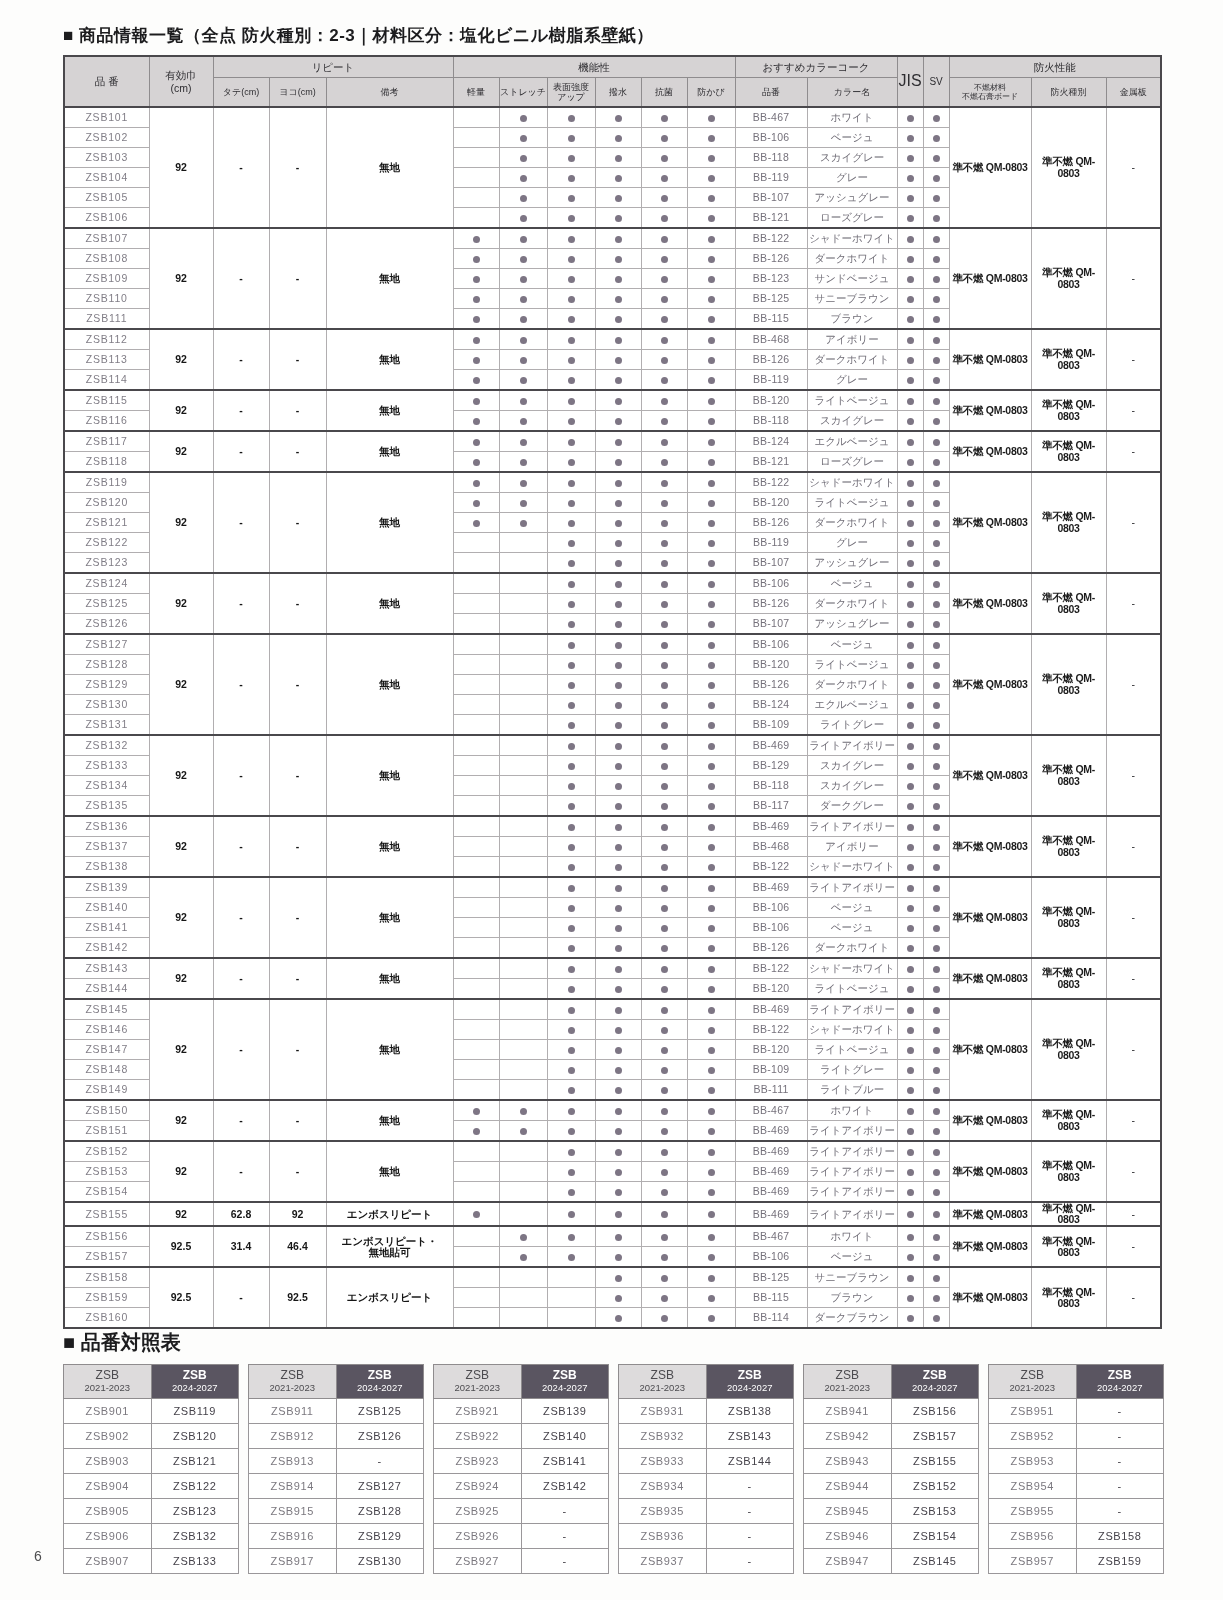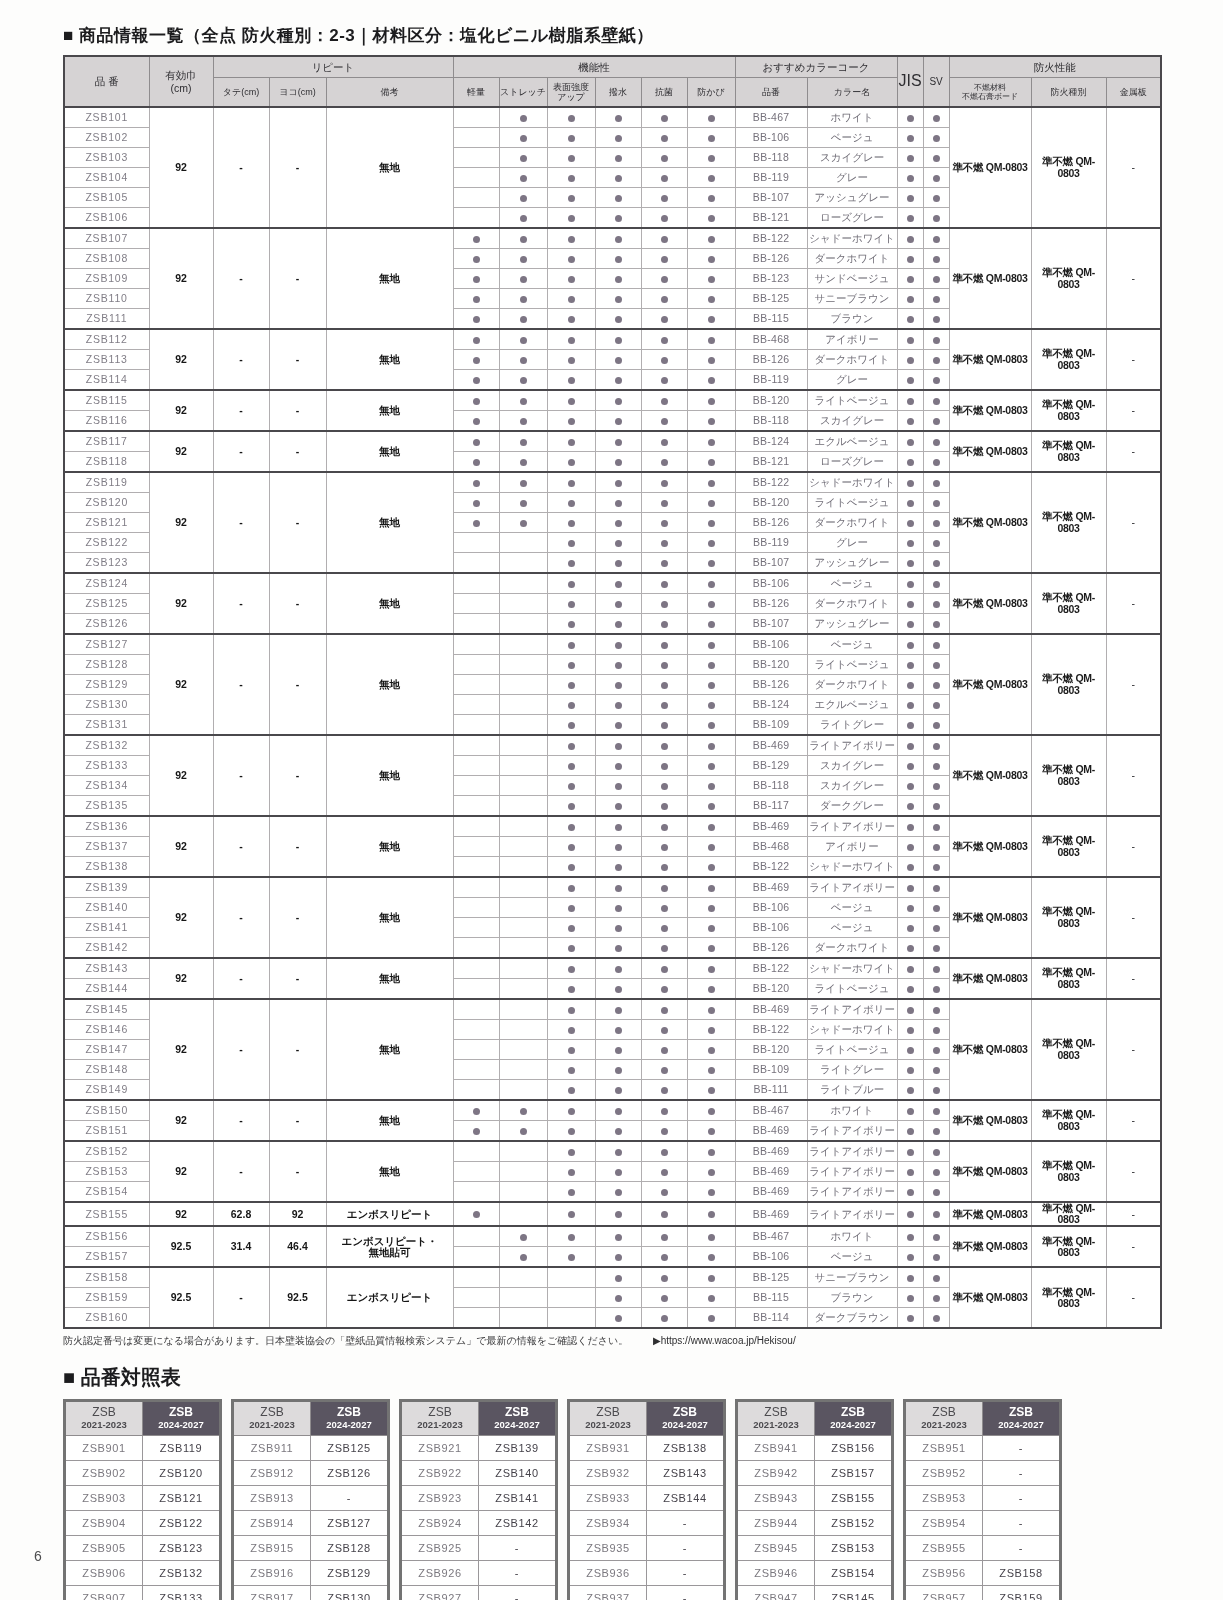--- a/index.html
+++ b/index.html
@@ -53,28 +53,28 @@
     margin:5px 0 16px 0;font-size:10px;color:#39393b;
   }
   .footnote .link{margin-left:22px;color:#2f2f31;}
 
   
   h2.sec{
     font-size:20px;font-weight:bold;color:#1c1c1e;margin:0 0 8px 0;
   }
   .cmp-wrap{display:flex;gap:9px;}
   table.cmp{
-    border-collapse:collapse;table-layout:fixed;width:159px;
-    border:3px solid #737373;
+    border-collapse:collapse;table-layout:fixed;width:176px;
+    border:1px solid #737373;
   }
   table.cmp th{
     border:1px solid #8f8c8e;padding:3px 0 4px 0;line-height:1.2;
   }
   table.cmp th .m{font-size:12px;display:block;}
-  table.cmp th .s{font-size:9.5px;display:block;font-weight:bold;}
+  table.cmp th .s{font-size:9.5px;display:block;font-weight:normal;}
   th.old{background:#dddbdc;color:#4c4b4f;font-weight:normal;}
   th.new{background:#5a5561;color:#ffffff;font-weight:bold;}
   th.new .s{font-weight:bold;}
   table.cmp td{
     border:1px solid #9a979a;height:22px;text-align:center;
     font-size:11px;letter-spacing:0.6px;background:#fff;
   }
   td.oldv{color:#7b787f;}
   td.newv{color:#45424a;}
 
@@ -1046,26 +1046,20 @@
           <td><span class="dot"></span></td>
           <td><span class="dot"></span></td>
           <td class="cc">BB-114</td>
           <td class="cn">ダークブラウン</td>
           <td><span class="dot"></span></td>
           <td><span class="dot"></span></td>
         </tr>
       </tbody>
   </table>
 
-  <div class="footnote">
-    <span>防火認定番号は変更になる場合があります。日本壁装協会の「壁紙品質情報検索システム」で最新の情報をご確認ください。</span>
-    <span class="link">
-      <span>▶</span><span>https://www.wacoa.jp/Hekisou/</span>
-    </span>
-  </div>
 
   <h2 class="sec">■ 品番対照表</h2>
 
   <div class="cmp-wrap" id="cmp-wrap">
       <table class="cmp">
         <thead>
           <tr>
             <th class="old">
               <span class="m">ZSB</span>
               <span class="s">2021-2023</span>

